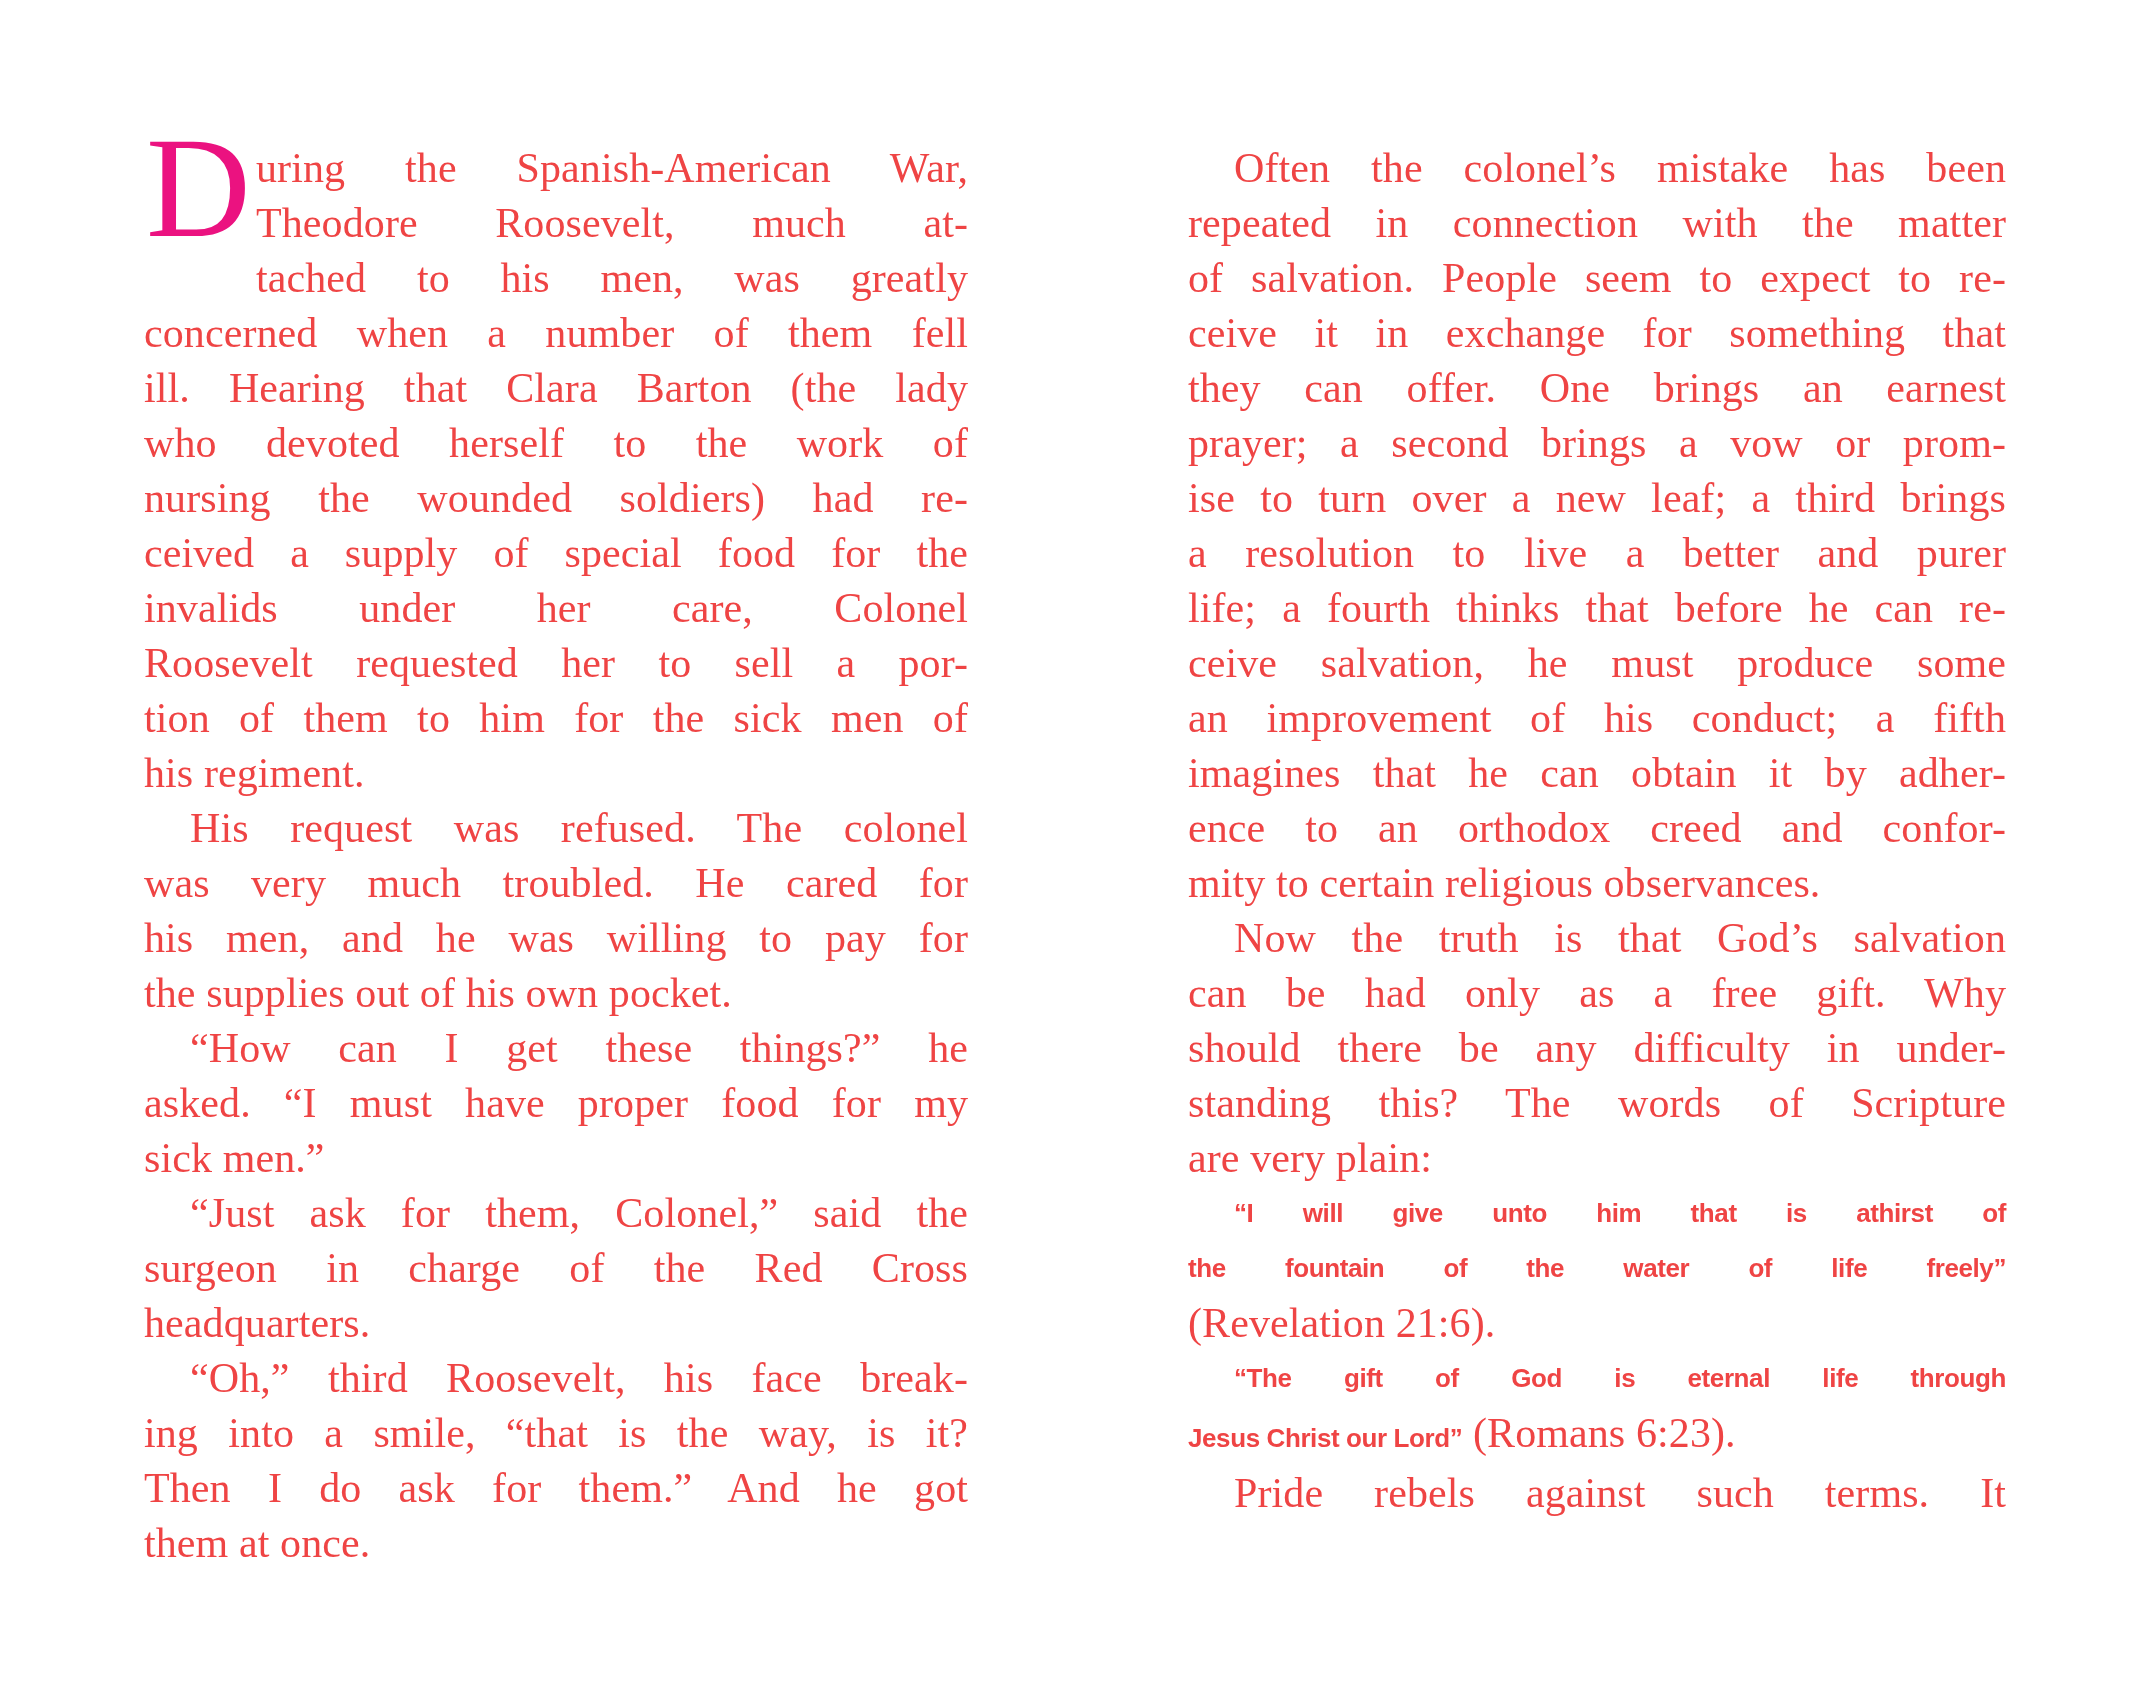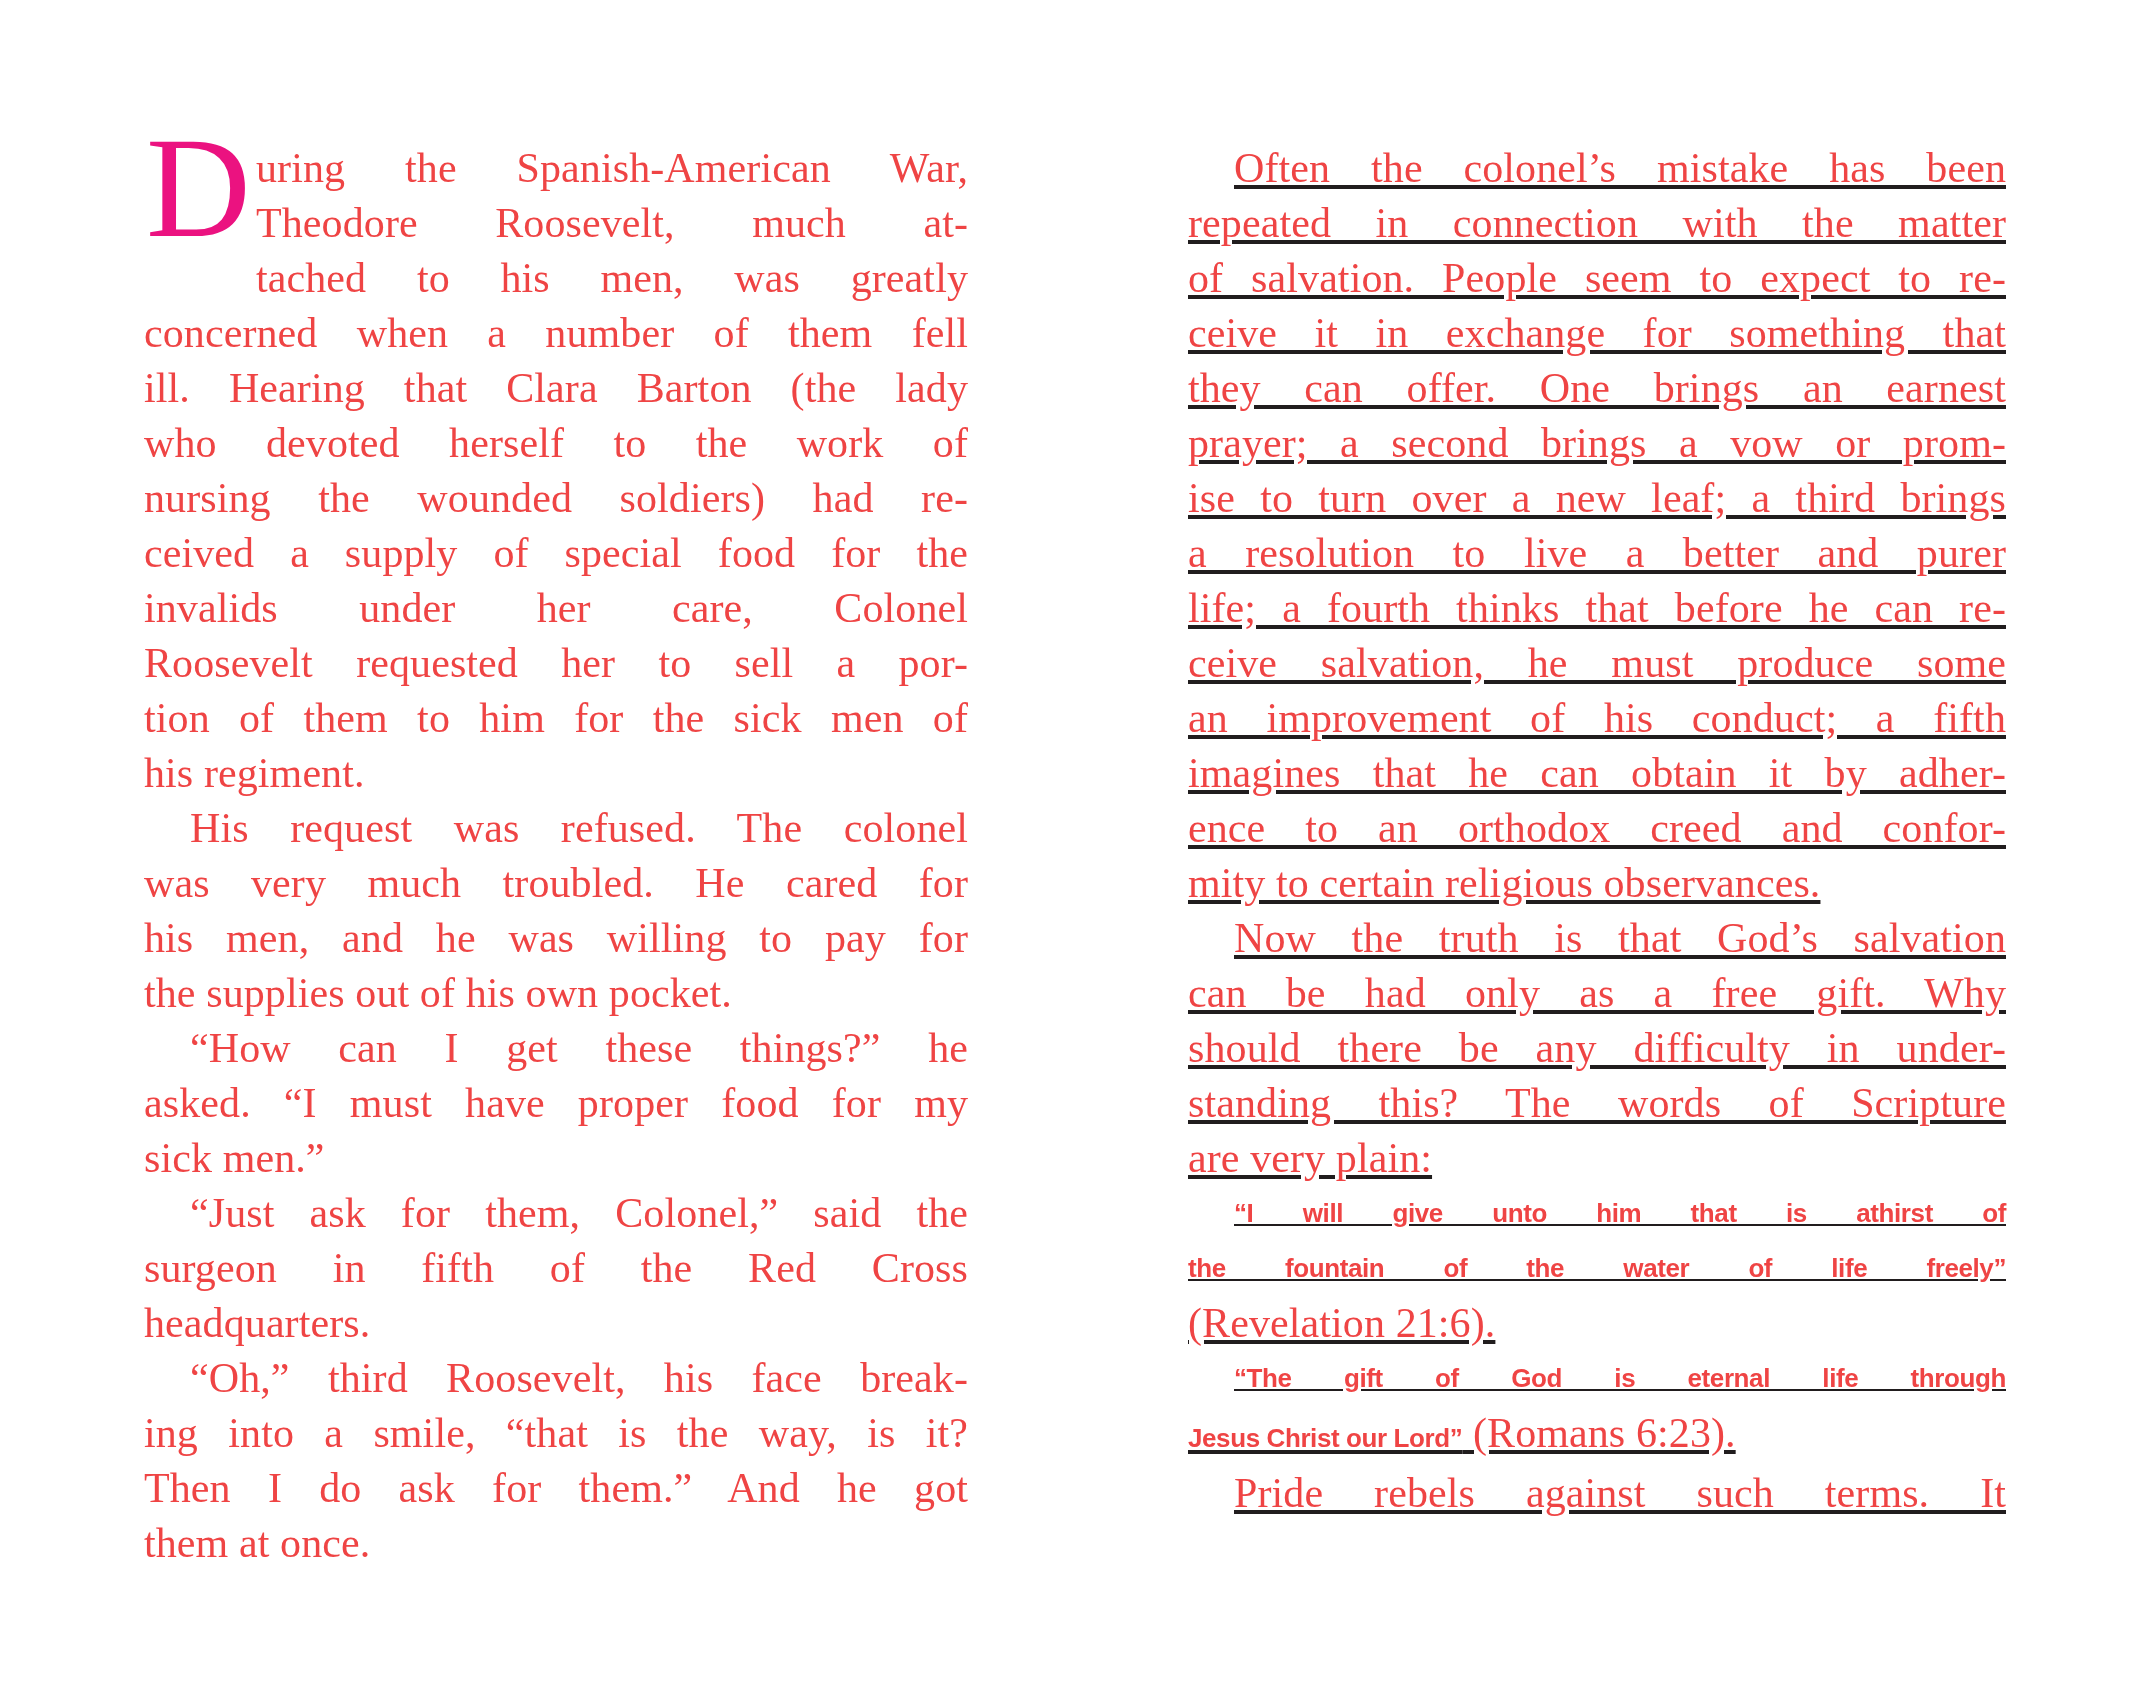--- a/index.html
+++ b/index.html
@@ -9,21 +9,21 @@
     font-family: "Liberation Serif", serif;
   }
   .page {
     position: relative;
     width: 2154px; height: 1709px;
     background: #ffffff;
     overflow: hidden;
   }
   .column { position: absolute; top: 141px; }
   .column-left  { left: 144px; width: 824px; }
-  .column-right { left: 1188px; width: 818px; text-decoration: underline; }
+  .column-right { left: 1188px; width: 818px; }
 
   .line {
     font-size: 42px;
     line-height: 55px;
     letter-spacing: 0.1px;
     text-align: left;
     color: #ef4444;
   }
   .line.just {
     text-align: justify;
@@ -75,21 +75,21 @@
       <div class="line just">tion of them to him for the sick men of</div>
       <div class="line">his regiment.</div>
       <div class="line just ind">His request was refused. The colonel</div>
       <div class="line just">was very much troubled. He cared for</div>
       <div class="line just">his men, and he was willing to pay for</div>
       <div class="line">the supplies out of his own pocket.</div>
       <div class="line just ind">“How can I get these things?” he</div>
       <div class="line just">asked. “I must have proper food for my</div>
       <div class="line">sick men.”</div>
       <div class="line just ind">“Just ask for them, Colonel,” said the</div>
-      <div class="line just">surgeon in fifth of the Red Cross</div>
+      <div class="line just">surgeon in charge of the Red Cross</div>
       <div class="line">headquarters.</div>
       <div class="line just ind">“Oh,” third Roosevelt, his face break-</div>
       <div class="line just">ing into a smile, “that is the way, is it?</div>
       <div class="line just">Then I do ask for them.” And he got</div>
       <div class="line">them at once.</div>
     </div>
   <div class="column column-right" id="col-right">
       <div class="line just ind">Often the colonel’s mistake has been</div>
       <div class="line just">repeated in connection with the matter</div>
       <div class="line just">of salvation. People seem to expect to re-</div>

